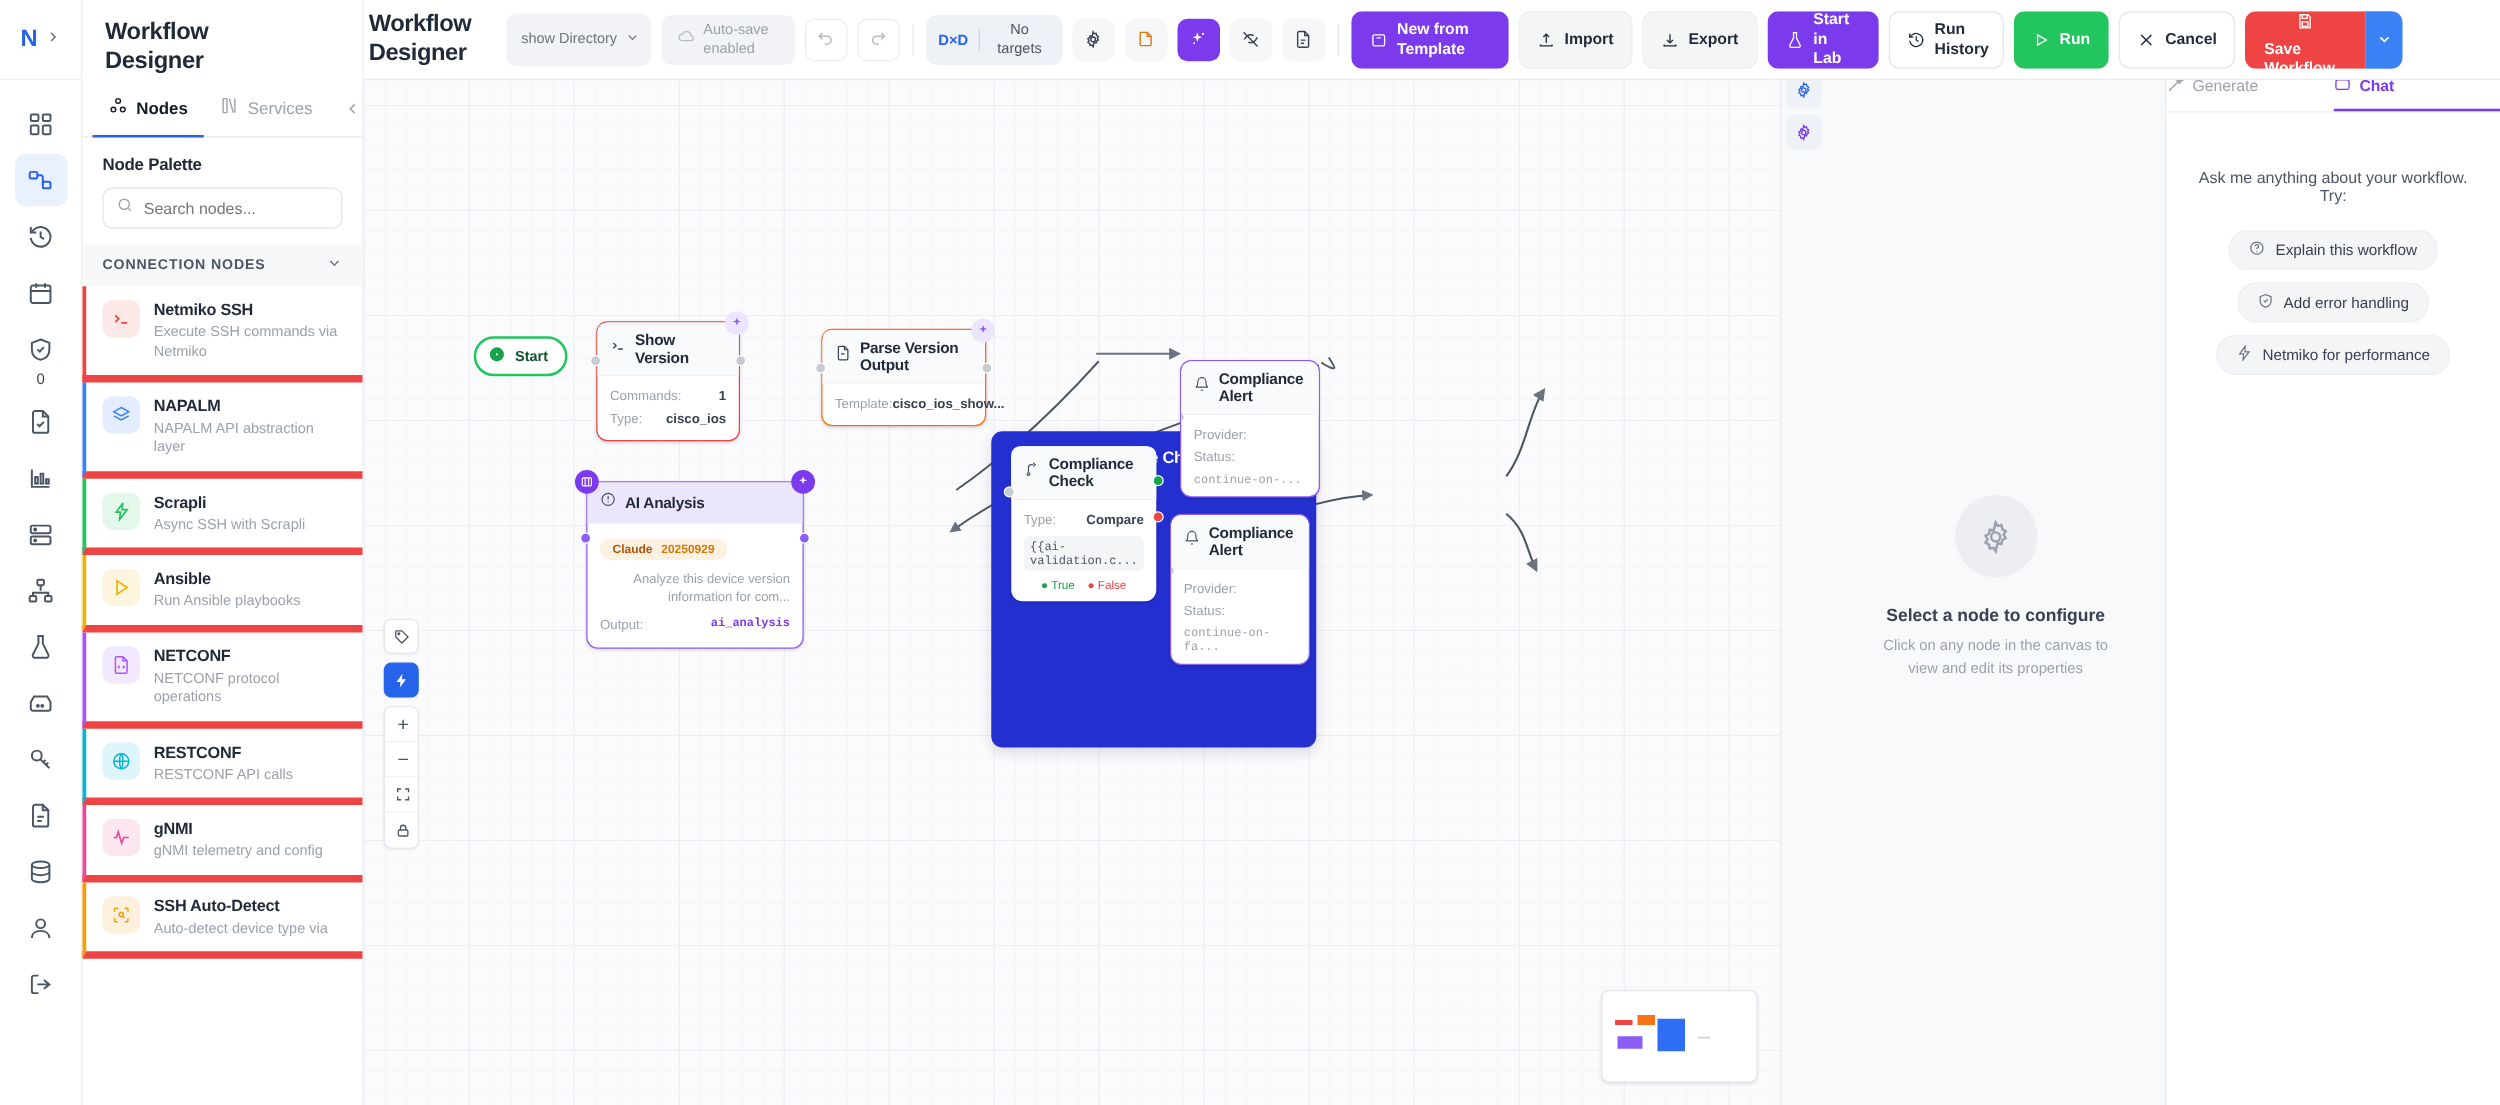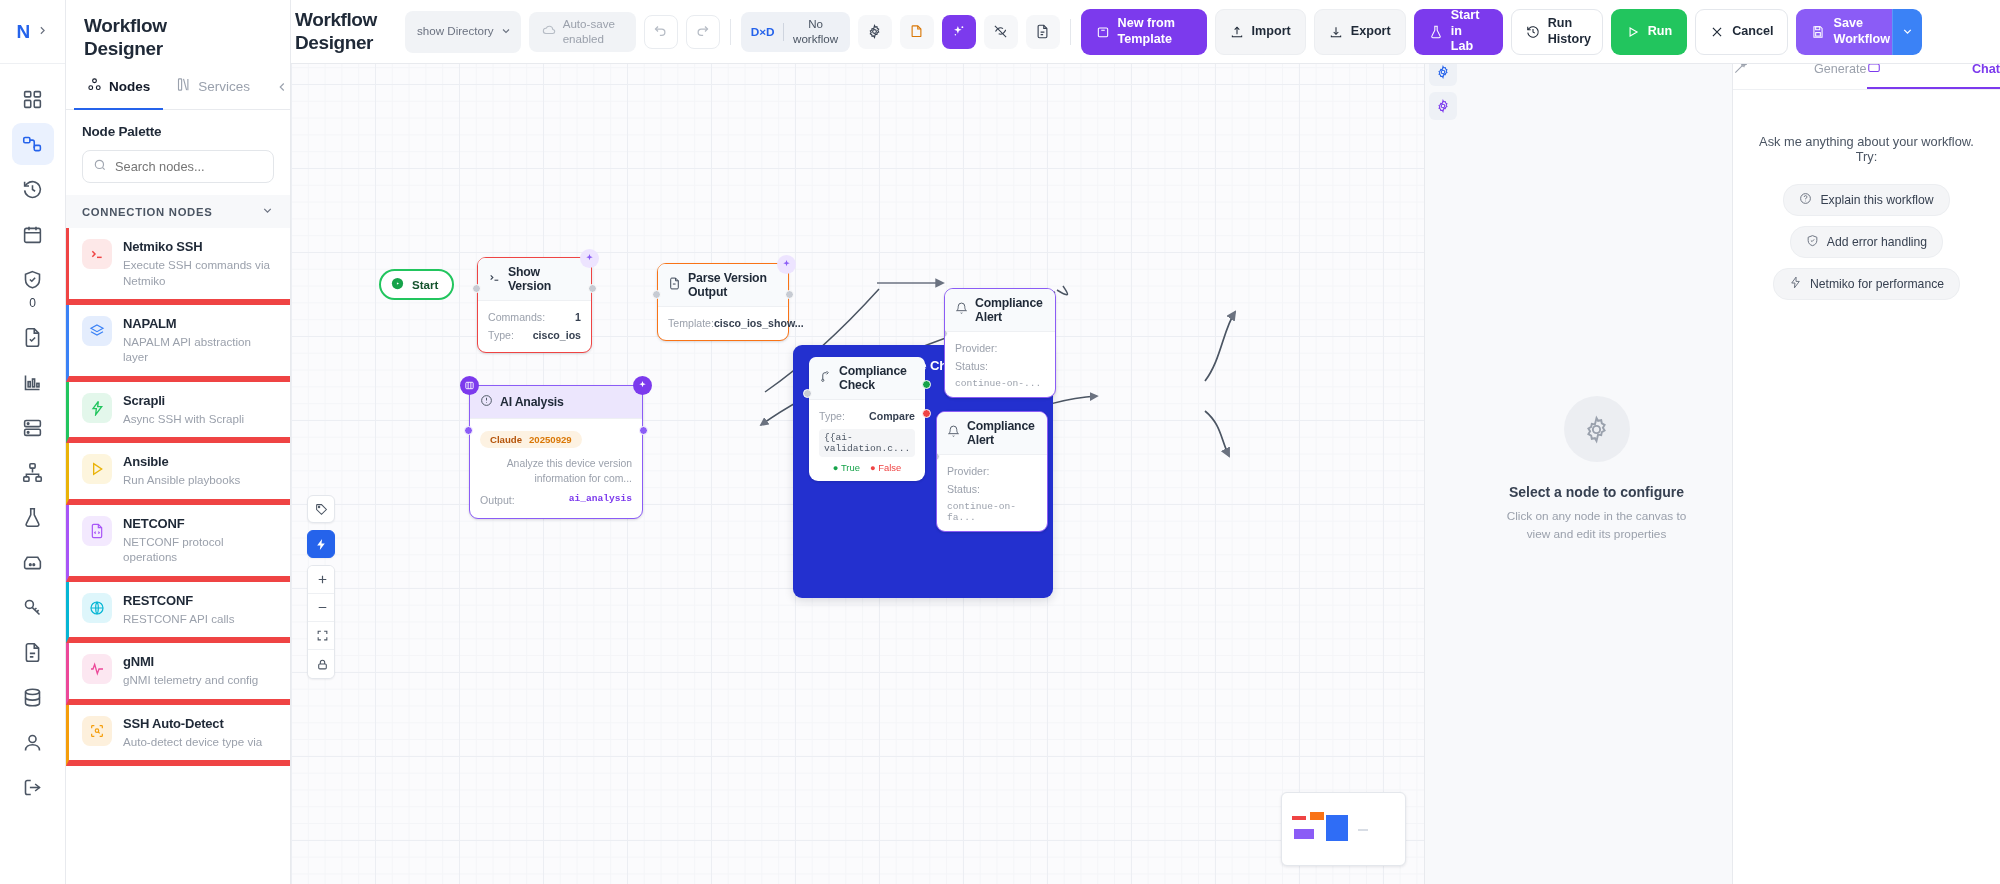--- a/index.html
+++ b/index.html
@@ -168,21 +168,21 @@
 
   
   .ai { width: 268px; flex: 0 0 268px; height: 884px; background: #fff;
         border-left: 1px solid #e8eaee; display: flex; flex-direction: column; }
   .ai-head { height: 51px; display: flex; align-items: center; gap: 9px; padding: 0 14px;
              border-bottom: 1px solid #eef0f3;}
   .ai-head-title { font-size: 14px; font-weight: 700; letter-spacing: -.2px; }
   .ai-close { margin-left: auto; color: #6b7280; cursor: pointer; display:flex;}
   .ai-close svg { width: 14px; height: 14px; }
   .ai-tabs { display: flex; border-bottom: 1px solid #eef0f3; }
-  .ai-tab { flex: 1 1 50%; display: flex; align-items: center; justify-content: space-between; gap: 7px;
+  .ai-tab { flex: 1 1 50%; display: flex; align-items: center; justify-content: flex-start; gap: 7px;
             height: 38px; font-size: 12.6px; color: #9ba1ac; cursor: pointer;
             border-bottom: 2.5px solid transparent; }
   .ai-tab.active { color: #7c3aed; border-bottom-color: #7c3aed; font-weight: 600;}
   .ai-tab svg { width: 14px; height: 14px; }
   .ai-body { flex: 1 1 auto; padding: 44px 18px 0 18px; display:flex; flex-direction:column; align-items:center;}
   .ai-prompt { font-size: 12.8px; color: #4b5563; margin-bottom: 20px; text-align: center; }
   .ai-sugg { display: inline-flex; align-items: center; gap: 8px; background: #f4f5f7;
              border: 1px solid #eceef1; border-radius: 15px; padding: 7px 15px;
              font-size: 12.2px; color: #374151; margin-bottom: 10px; cursor: pointer; }
   .ai-sugg svg { width: 13px; height: 13px; color: #6b7280; }
@@ -223,21 +223,21 @@
   .tgl-sep { width:1px; height: 18px; background: #cfd5df; }
   .tgl-b { font-size: 11.6px; color: #4b5563; line-height: 1.22; text-align:center; }
   .btn { display: flex; align-items: center; gap: 8px; border-radius: 9px;
          height: 46px; padding: 0 14px; font-size: 12.6px; font-weight: 600;
          cursor: pointer; line-height: 1.22; border: 1px solid transparent; }
   .btn svg { width: 14px; height: 14px; flex: 0 0 14px;}
   .btn-purple { background: #7c3aed; color: #fff; }
   .btn-ghost { background: #f4f5f7; color: #1f2937; border-color: #eceef1; }
   .btn-white { background: #fff; color: #1f2937; border-color: #e4e7ec; }
   .btn-green { background: #22c55e; color: #fff; }
-  .btn-blue { background: #8b5cf6; color: #fff; border-radius: 9px 0 0 9px; }
+  .btn-blue { background: #ef4444; color: #fff; border-radius: 9px 0 0 9px; flex-direction: column; }
   .btn-blue-caret { background: #3b82f6; color: #fff; border-radius: 0 9px 9px 0;
                     width: 30px; height: 46px; display:flex; align-items:center;
                     justify-content:center; cursor:pointer; border-left: 1px solid #5b97f8;}
   .btn-blue-caret svg { width: 13px; height: 13px; }
 </style>
 </head>
 <body>
 
 <div class="app">
 
@@ -912,21 +912,21 @@
       <svg viewBox="0 0 24 24" fill="none" stroke="currentColor" stroke-width="2">
           <path d="M20 8H10a5 5 0 0 0 0 10h3"></path>
           <polyline points="16 4 20 8 16 12"></polyline>
         </svg>
     </div>
     <div class="divider"></div>
 
     <div class="tgl">
       <span class="tgl-a">D×D</span>
       <span class="tgl-sep"></span>
-      <span class="tgl-b" style="max-width:48px;">No workflow</span>
+      <span class="tgl-b" style="max-width:48px;">No targets</span>
     </div>
 
     <div class="ibtn plain">
       <svg viewBox="0 0 24 24" fill="none" stroke="currentColor" stroke-width="1.8">
           <circle cx="12" cy="12" r="3"></circle>
           <path d="M12 2.5l1.3 2.3 2.6-.5.5 2.6 2.3 1.3-1.4 2.3 1.4 2.3-2.3 1.3-.5 2.6-2.6-.5L12 21.5l-1.3-2.3-2.6.5-.5-2.6-2.3-1.3 1.4-2.3-1.4-2.3 2.3-1.3.5-2.6 2.6.5z"></path>
         </svg>
     </div>
     <div class="ibtn plain">
       <svg viewBox="0 0 24 24" fill="none" stroke="#d97706" stroke-width="1.8">

